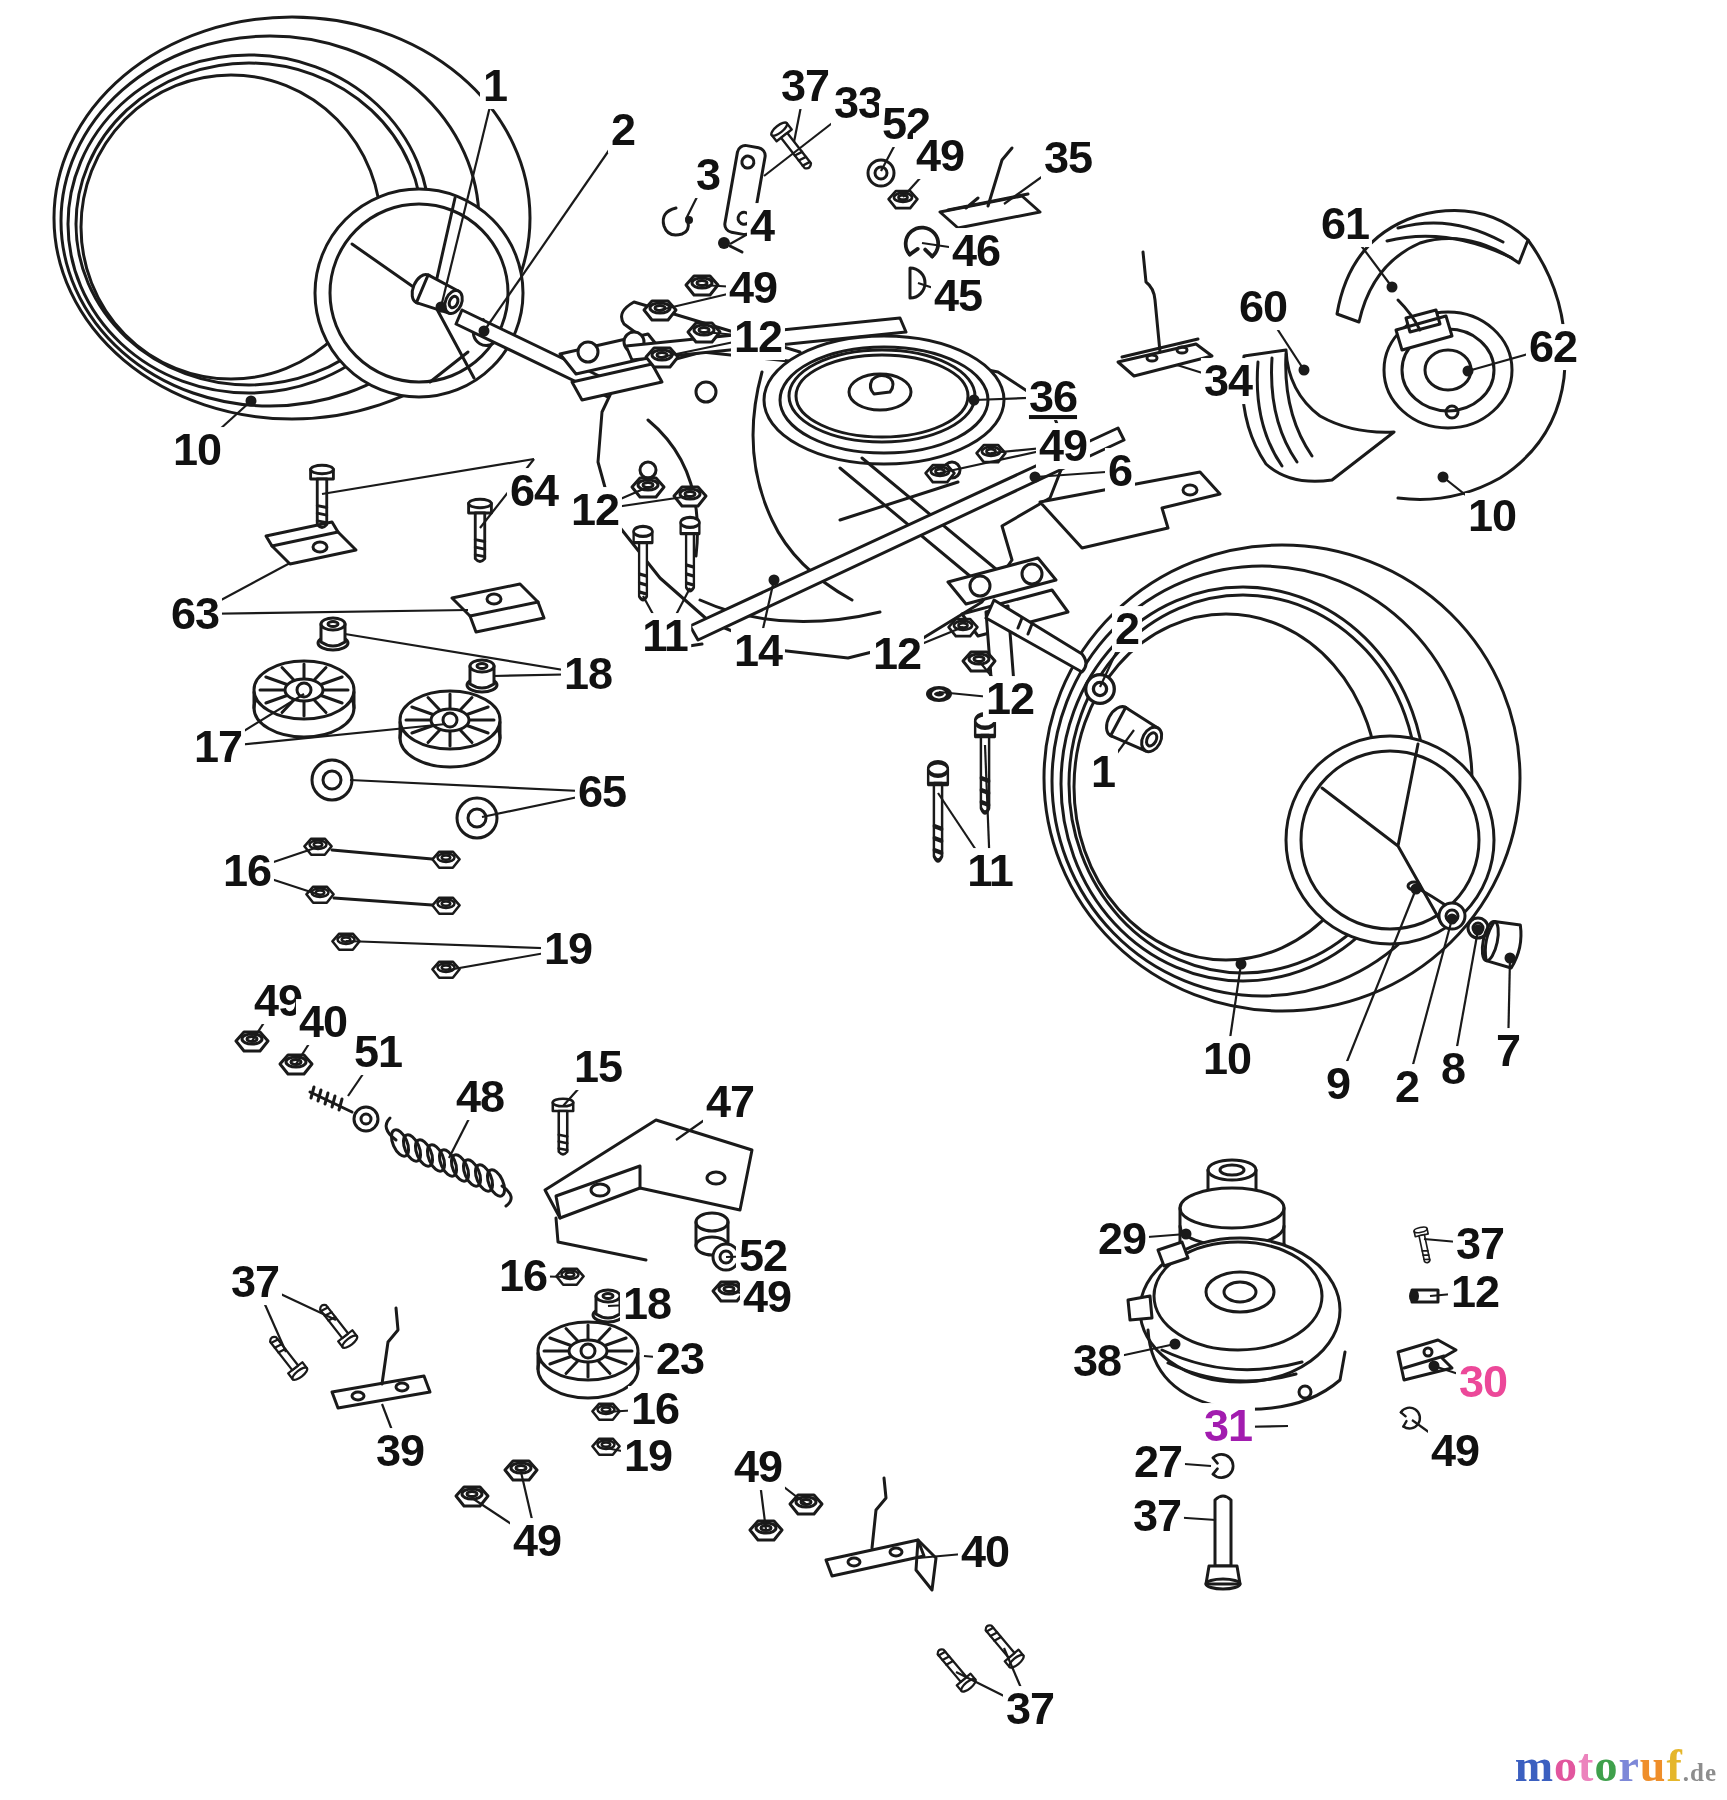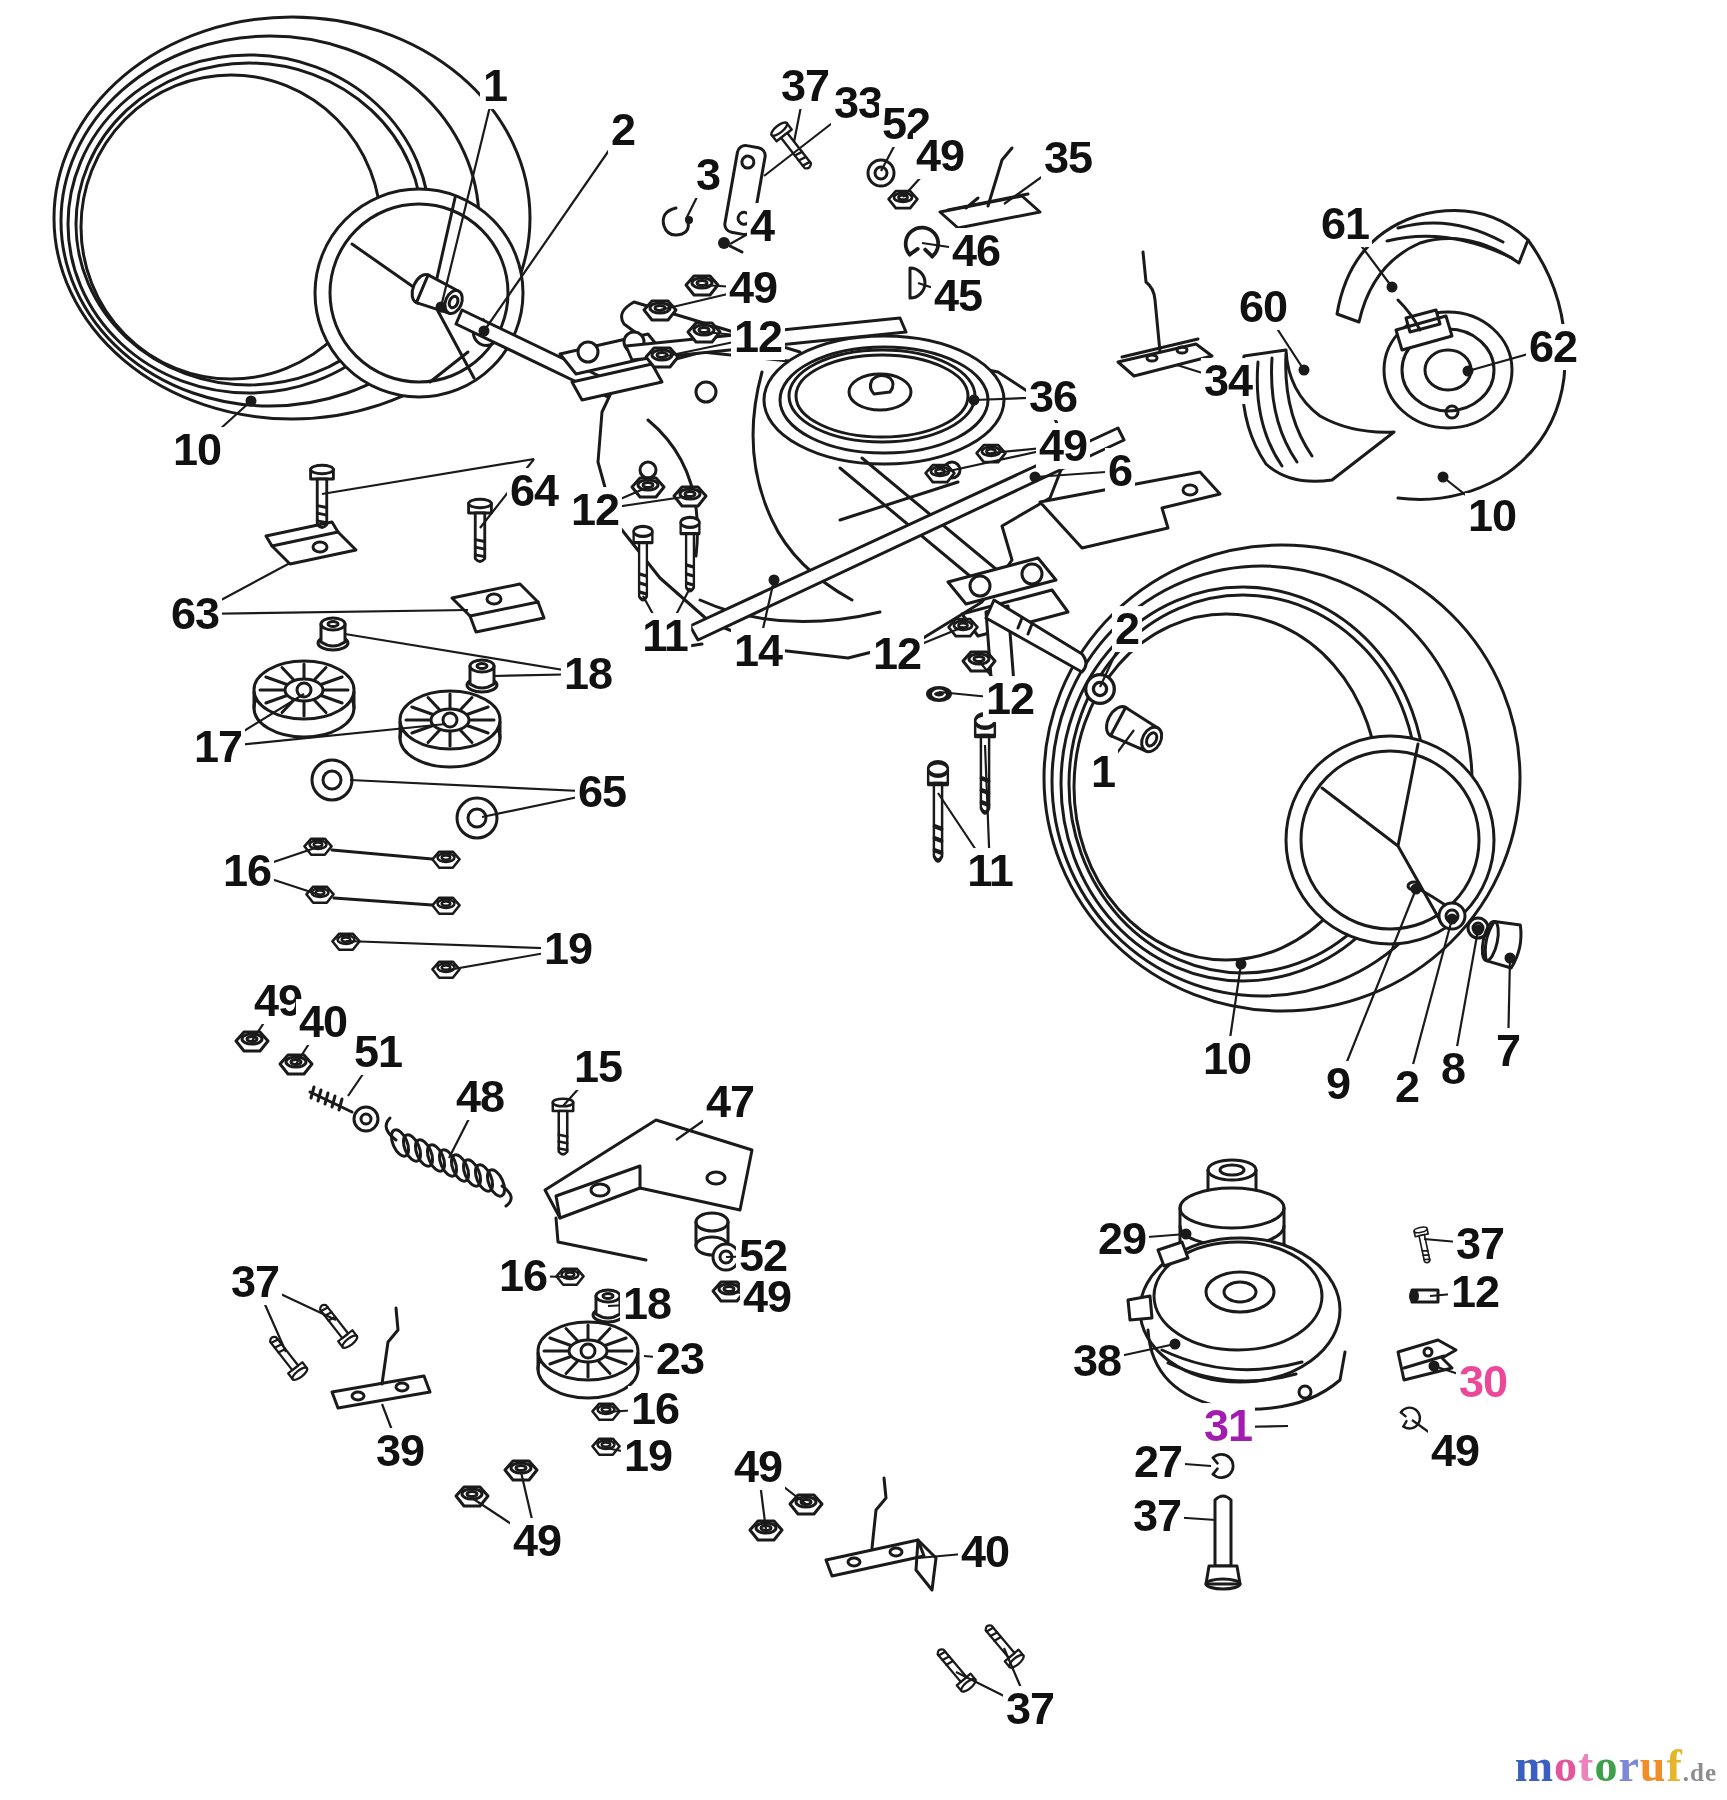--- a/index.html
+++ b/index.html
@@ -482,21 +482,21 @@
       <div class="callout" style="left: 1068px; top: 158px; color: rgb(17, 17, 17);">35</div>
       <div class="callout" style="left: 976px; top: 251px; color: rgb(17, 17, 17);">46</div>
       <div class="callout" style="left: 958px; top: 296px; color: rgb(17, 17, 17);">45</div>
       <div class="callout" style="left: 753px; top: 288px; color: rgb(17, 17, 17);">49</div>
       <div class="callout" style="left: 758px; top: 337px; color: rgb(17, 17, 17);">12</div>
       <div class="callout" style="left: 1345px; top: 224px; color: rgb(17, 17, 17);">61</div>
       <div class="callout" style="left: 1263px; top: 307px; color: rgb(17, 17, 17);">60</div>
       <div class="callout" style="left: 1553px; top: 347px; color: rgb(17, 17, 17);">62</div>
       <div class="callout" style="left: 1228px; top: 381px; color: rgb(17, 17, 17);">34</div>
       <div class="callout" style="left: 1492px; top: 516px; color: rgb(17, 17, 17);">10</div>
-      <div class="callout" style="left: 1053px; top: 397px; color: rgb(17, 17, 17);">36</div>
+      <div class="callout" style="left: 1053px; top: 397px; color: rgb(17, 17, 17); text-decoration: underline;">36</div>
       <div class="callout" style="left: 1063px; top: 446px; color: rgb(17, 17, 17);">49</div>
       <div class="callout" style="left: 1120px; top: 471px; color: rgb(17, 17, 17);">6</div>
       <div class="callout" style="left: 197px; top: 450px; color: rgb(17, 17, 17);">10</div>
       <div class="callout" style="left: 534px; top: 459px; color: rgb(17, 17, 17); margin-top: 32px;">64</div>
       <div class="callout" style="left: 595px; top: 510px; color: rgb(17, 17, 17);">12</div>
       <div class="callout" style="left: 195px; top: 614px; color: rgb(17, 17, 17);">63</div>
       <div class="callout" style="left: 665px; top: 636px; color: rgb(17, 17, 17);">11</div>
       <div class="callout" style="left: 758px; top: 651px; color: rgb(17, 17, 17);">14</div>
       <div class="callout" style="left: 897px; top: 654px; color: rgb(17, 17, 17);">12</div>
       <div class="callout" style="left: 1010px; top: 699px; color: rgb(17, 17, 17);">12</div>

